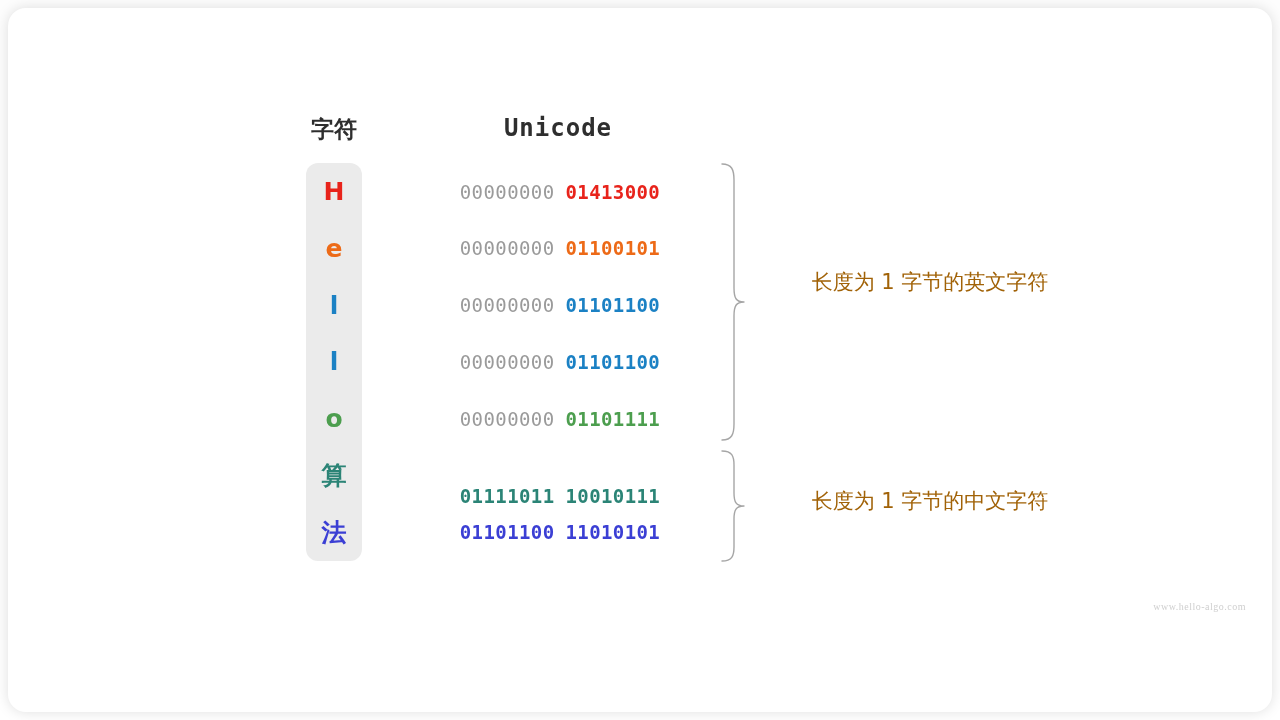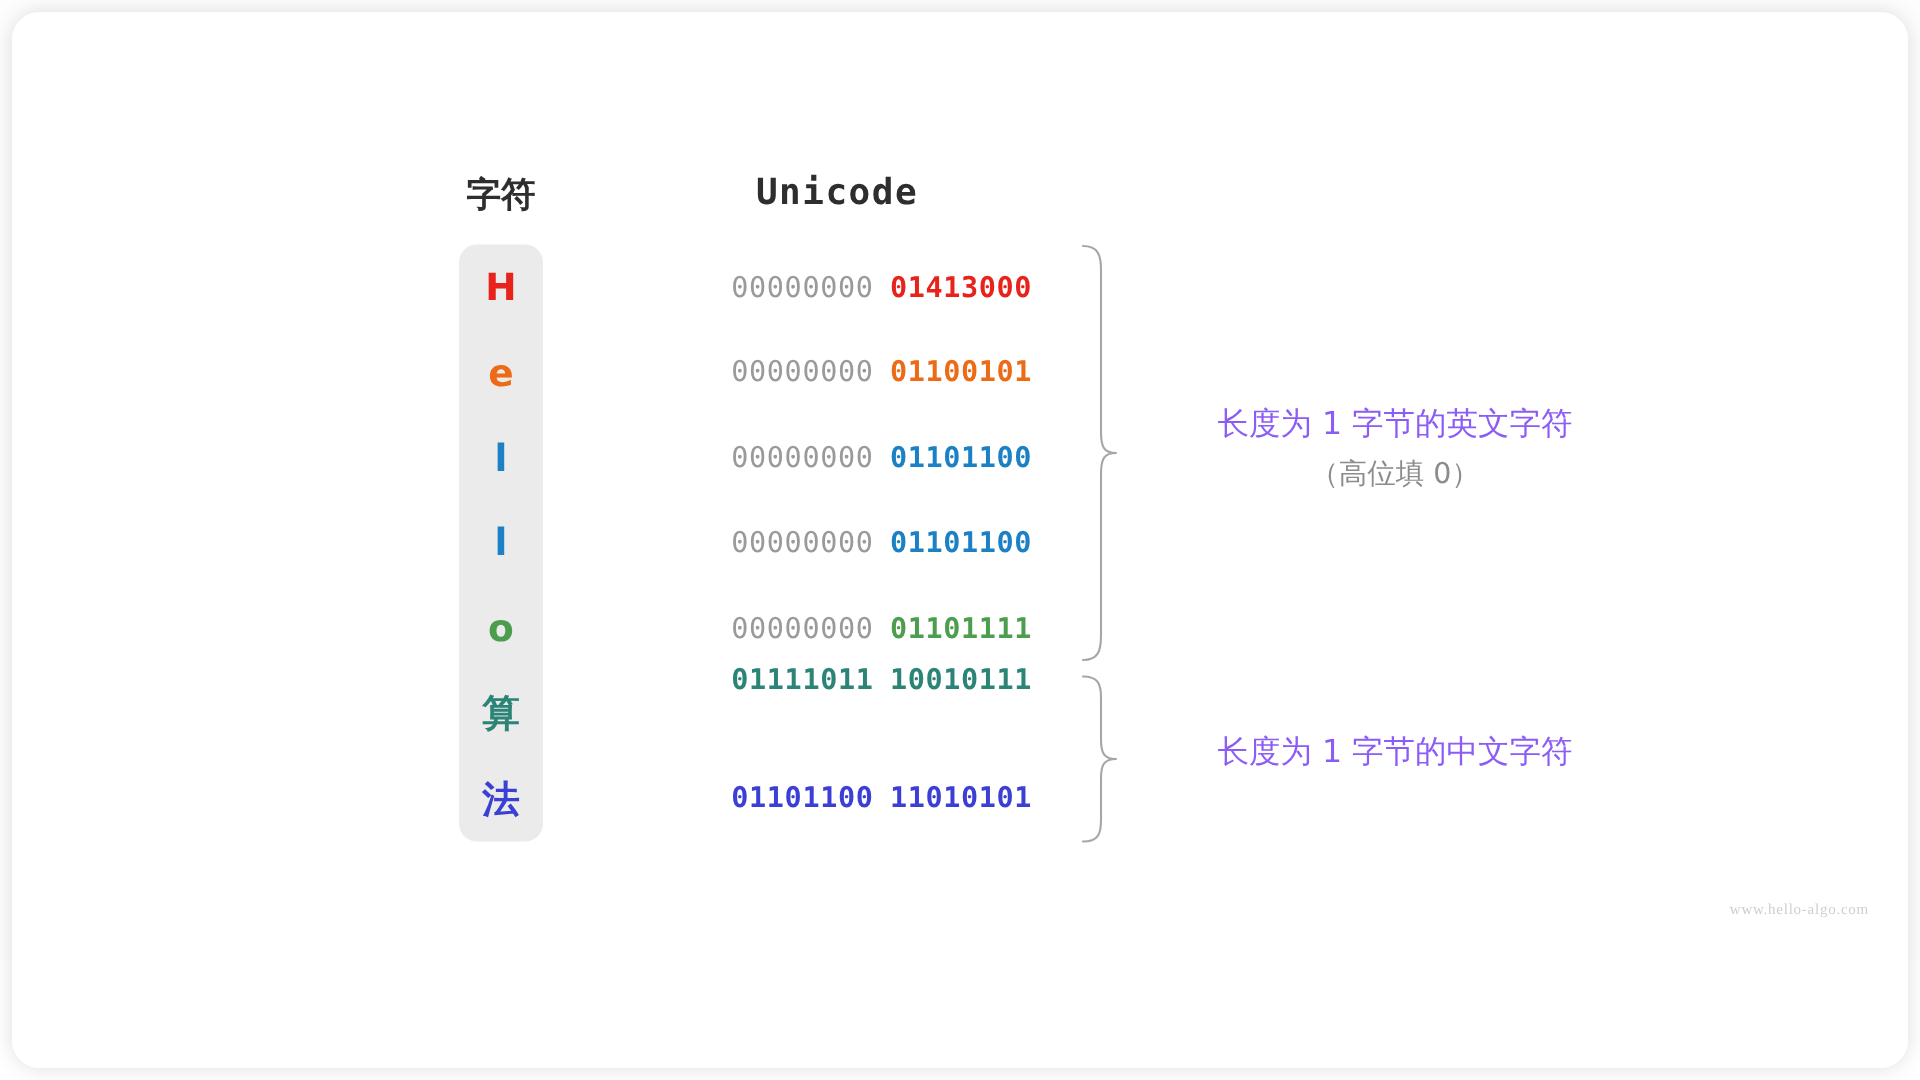--- a/index.html
+++ b/index.html
@@ -81,21 +81,21 @@
   }
 
   
   .bin-row {
     position: absolute;
     left: 432px;
     width: 256px;
     height: 57px;
     display: flex;
     align-items: center;
-    justify-content: flex-end;
+    justify-content: center;
     white-space: pre;
     font-family: "DejaVu Sans Mono", "Liberation Mono", monospace;
     font-size: 19px;
     letter-spacing: 0.4px;
   }
   .byte-hi { color: #9a9a9a; font-weight: normal; }
   .byte-hi.strong { font-weight: bold; }
   .byte-lo { font-weight: bold; }
   .gap { display: inline-block; width: 11px; }
 
@@ -104,21 +104,21 @@
 
   
   .annot {
     position: absolute;
     text-align: center;
     white-space: nowrap;
     font-family: "DejaVu Sans", "Liberation Sans", sans-serif;
   }
   .annot-main {
     font-size: 21px;
-    color: #8b5cf6;
+    color: #a16207;
   }
   .annot-sub {
     font-size: 19px;
     color: #8c8c8c;
   }
   #annot-1 { left: 760px; top: 268px; width: 340px; }
   #annot-1 .annot-sub { margin-top: 7px; }
   #annot-2 { left: 760px; top: 487px; width: 340px; }
 
   
@@ -151,21 +151,21 @@
       <div class="char-cell" style="top: 390.2px; left: 306px; position: absolute; color: rgb(76, 158, 78);">o</div>
       <div class="char-cell" style="top: 447px; left: 306px; position: absolute; color: rgb(43, 132, 118);">算</div>
       <div class="char-cell" style="top: 503.8px; left: 306px; position: absolute; color: rgb(59, 63, 212);">法</div>
     </div>
   <div id="bin-rows">
       <div class="bin-row" style="top: 163px;"><span class="byte-hi">00000000</span><span class="gap"></span><span class="byte-lo" style="color: rgb(232, 35, 27);">01413000</span></div>
       <div class="bin-row" style="top: 219.8px;"><span class="byte-hi">00000000</span><span class="gap"></span><span class="byte-lo" style="color: rgb(237, 106, 23);">01100101</span></div>
       <div class="bin-row" style="top: 276.6px;"><span class="byte-hi">00000000</span><span class="gap"></span><span class="byte-lo" style="color: rgb(27, 129, 196);">01101100</span></div>
       <div class="bin-row" style="top: 333.4px;"><span class="byte-hi">00000000</span><span class="gap"></span><span class="byte-lo" style="color: rgb(27, 129, 196);">01101100</span></div>
       <div class="bin-row" style="top: 390.2px;"><span class="byte-hi">00000000</span><span class="gap"></span><span class="byte-lo" style="color: rgb(76, 158, 78);">01101111</span></div>
-      <div class="bin-row" style="top: 424px;"><span class="byte-hi strong" style="color: rgb(43, 132, 118);">01111011</span><span class="gap"></span><span class="byte-lo" style="color: rgb(43, 132, 118);">10010111</span></div>
+      <div class="bin-row" style="top: 467px;"><span class="byte-hi strong" style="color: rgb(43, 132, 118);">01111011</span><span class="gap"></span><span class="byte-lo" style="color: rgb(43, 132, 118);">10010111</span></div>
       <div class="bin-row" style="top: 503.8px;"><span class="byte-hi strong" style="color: rgb(59, 63, 212);">01101100</span><span class="gap"></span><span class="byte-lo" style="color: rgb(59, 63, 212);">11010101</span></div>
     </div>
 
   <svg id="braces" width="60" height="420" viewBox="0 0 60 420">
 
     <path fill="none" stroke="#a6a6a6" stroke-width="1.4" stroke-linecap="round" stroke-linejoin="round" d="M 22 14
              C 32 14, 34 20, 34 30
              L 34 138
              C 34 148, 36 152, 44 152
              C 36 152, 34 156, 34 166
@@ -176,21 +176,20 @@
              C 32 301, 34 306, 34 315
              L 34 343
              C 34 352, 36 356, 44 356
              C 36 356, 34 360, 34 369
              L 34 397
              C 34 406, 32 411, 22 411"></path>
   </svg>
 
   <div class="annot" id="annot-1">
     <div class="annot-main">长度为 1 字节的英文字符</div>
-    <div class="annot-sub">（高位填 0）</div>
   </div>
 
   <div class="annot" id="annot-2">
     <div class="annot-main">长度为 1 字节的中文字符</div>
   </div>
 
   <div id="watermark">www.hello-algo.com</div>
 </div>
 
 </body></html>

